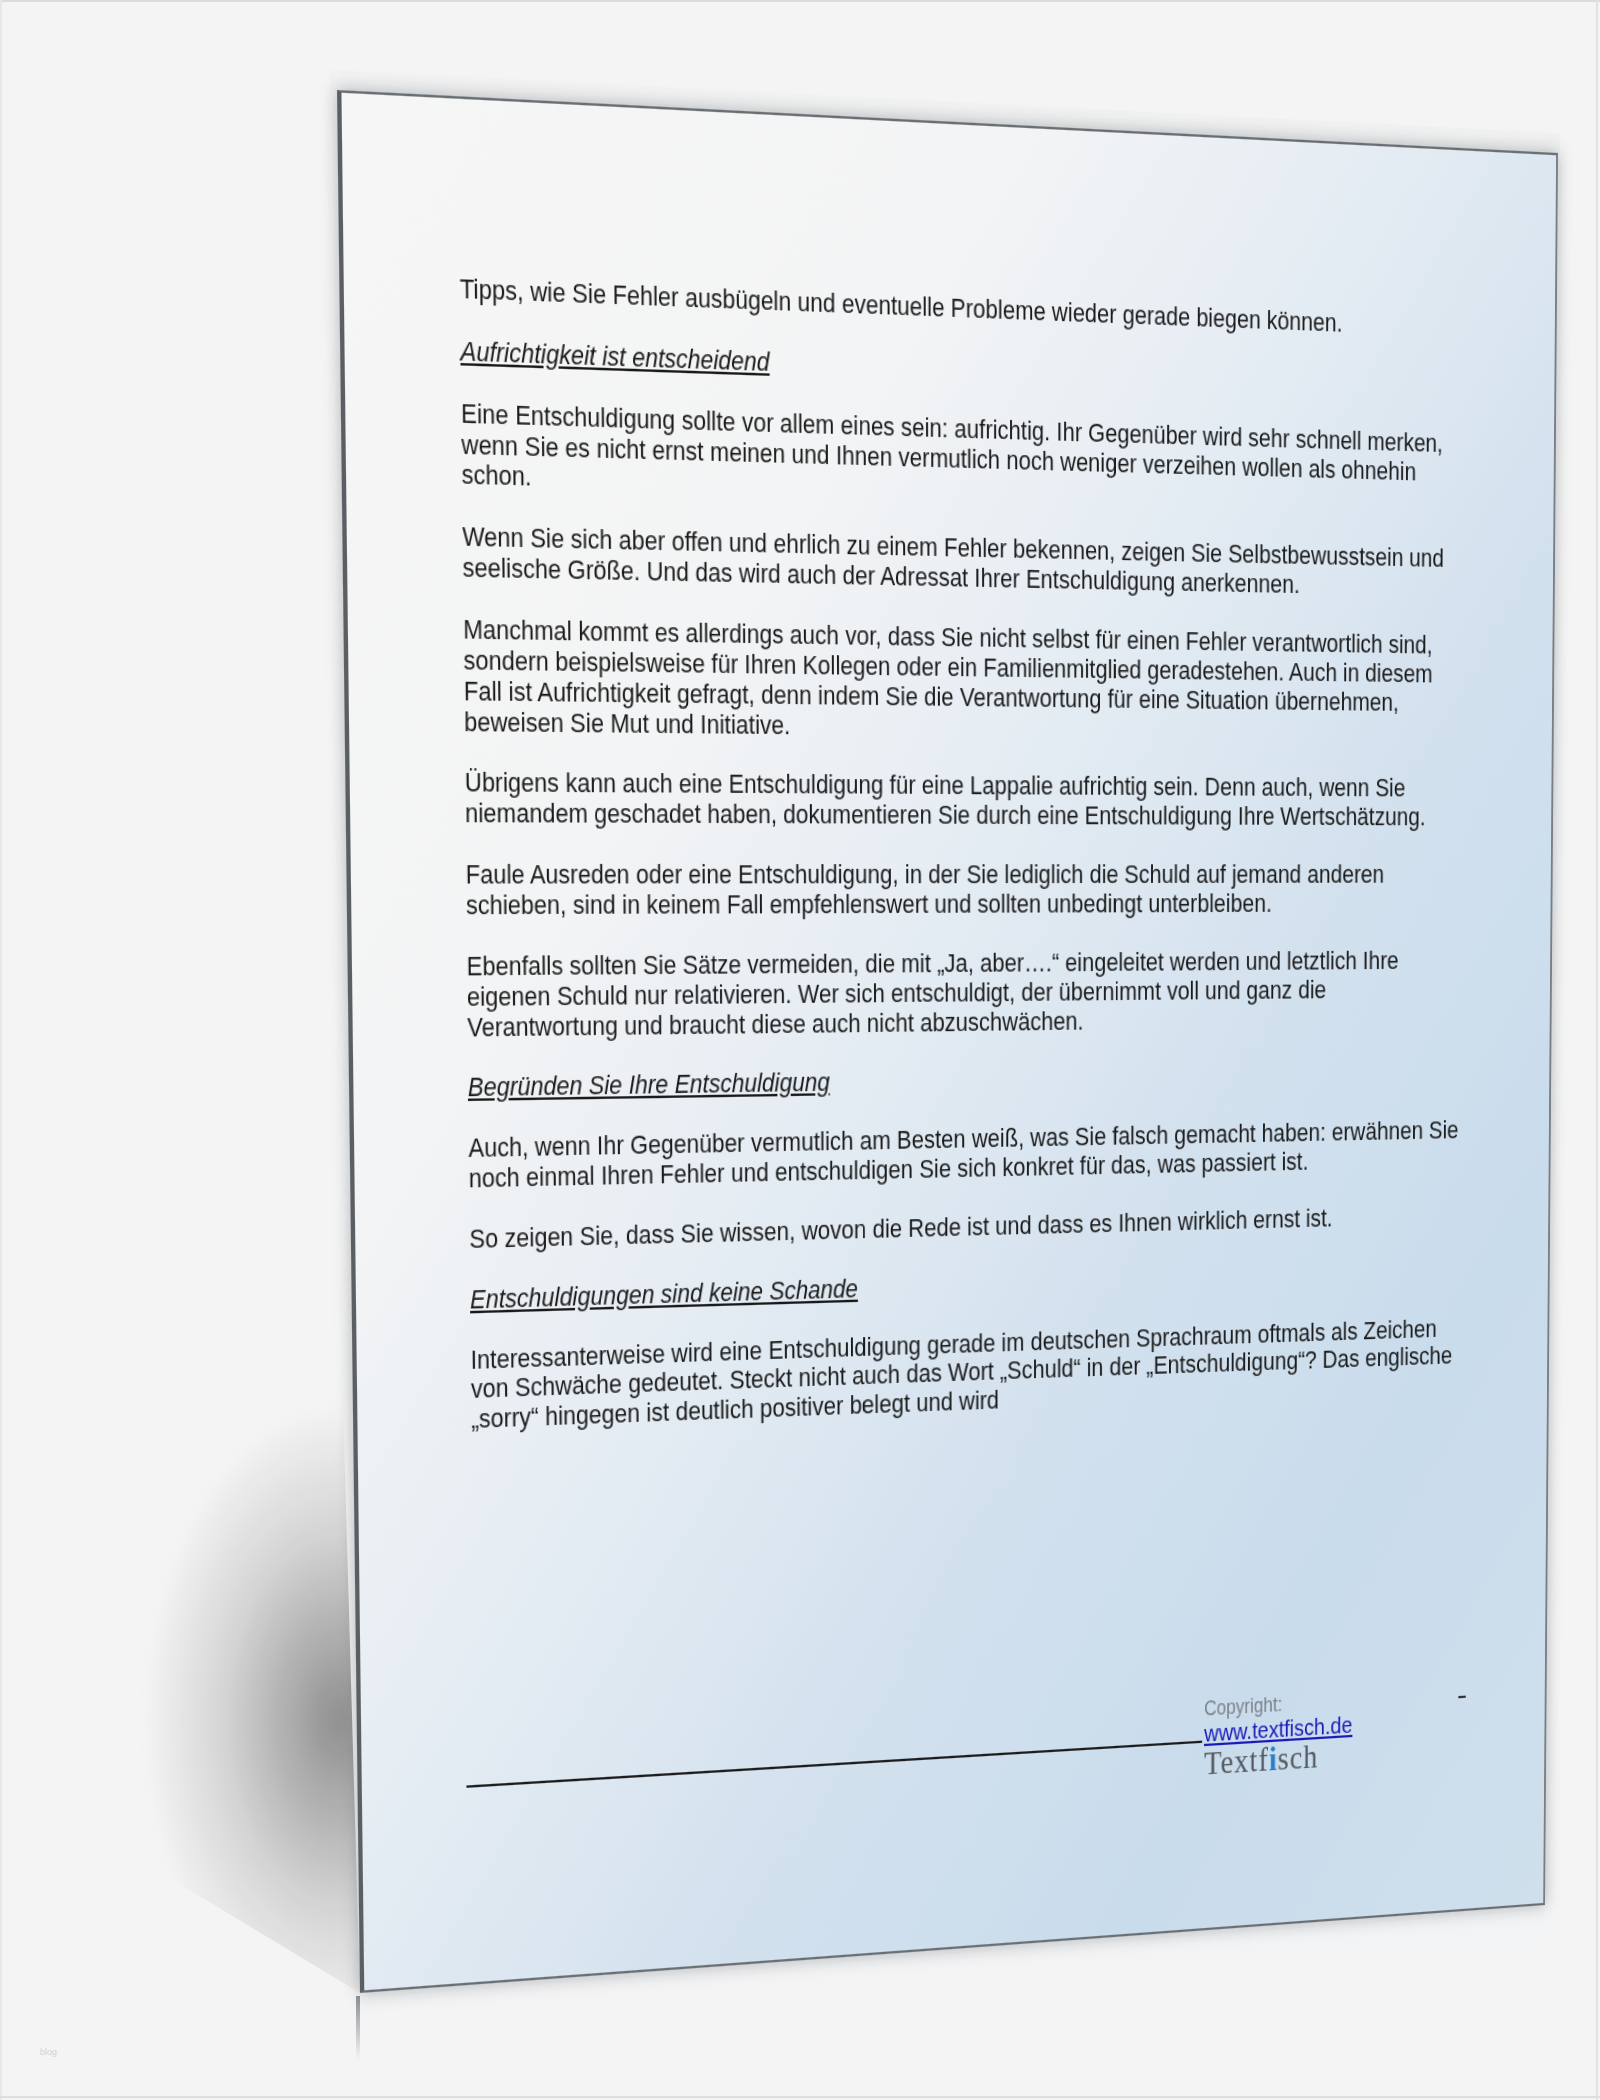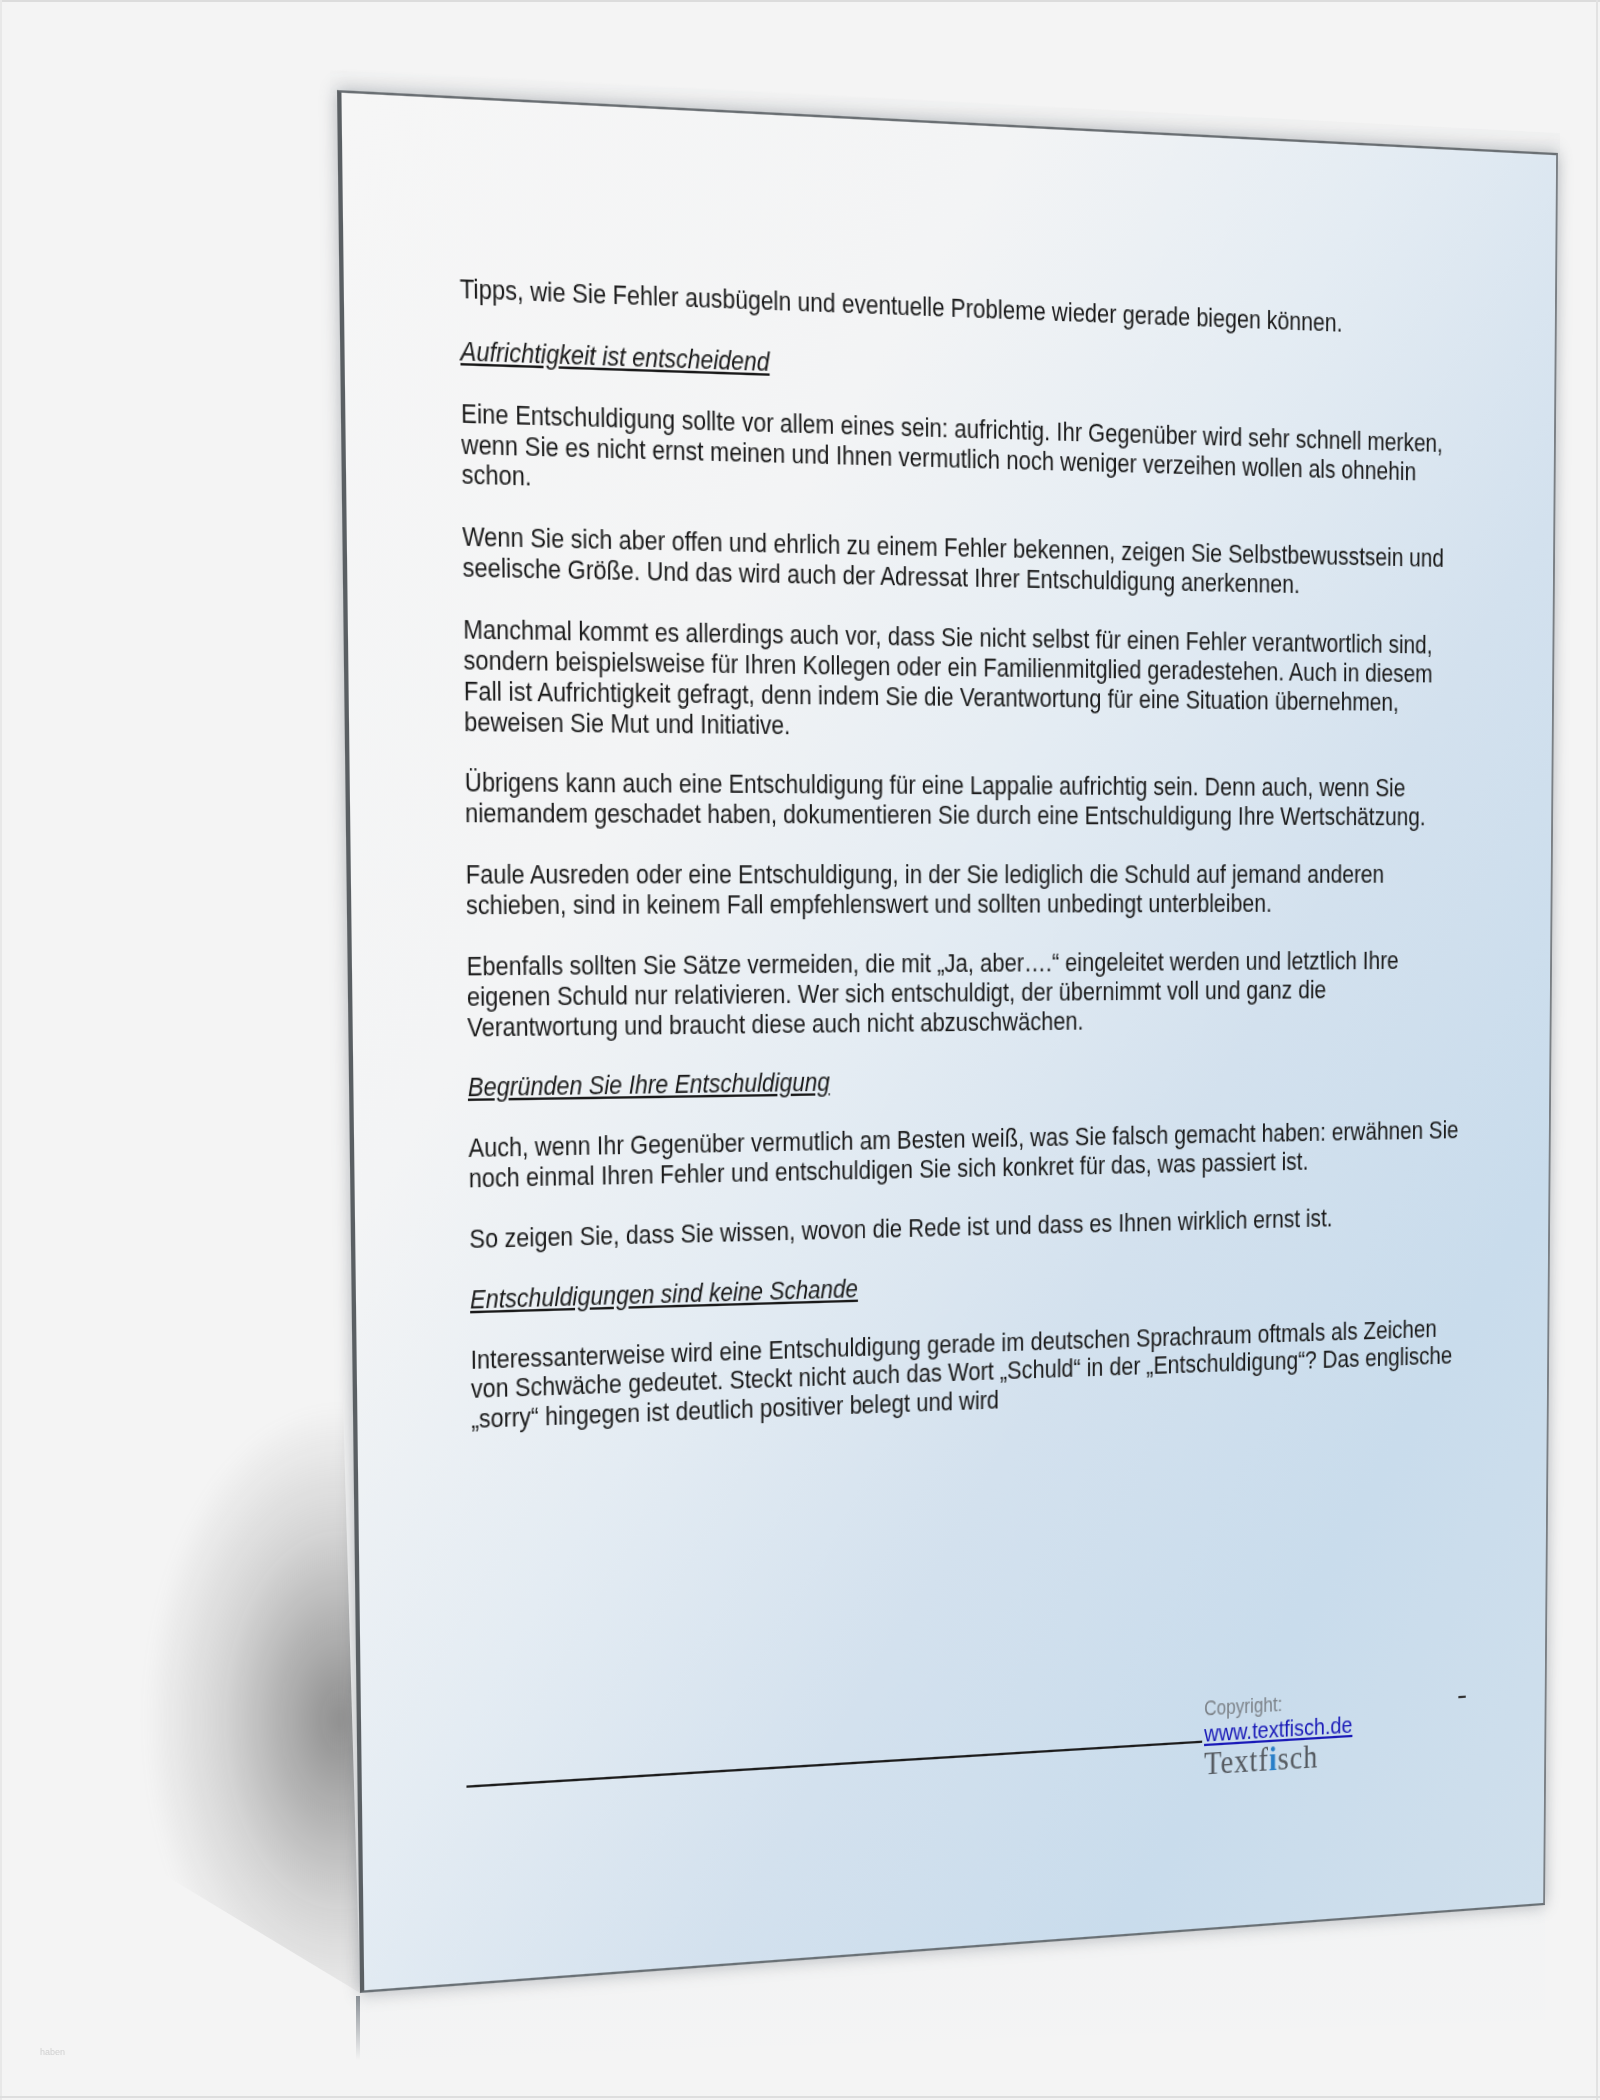--- a/index.html
+++ b/index.html
@@ -109,13 +109,13 @@
   <div class="footer-block">
     <div class="copyright-label">Copyright:</div>
     <a class="copyright-link">www.textfisch.de</a>
     <div class="brand-logo">
       <span>Textf</span><span class="fish">i</span><span>sch</span>
     </div>
   </div>
   <div class="footer-dash"></div>
 </div>
 
-<div class="watermark">haben</div>
+<div class="watermark">blog</div>
 
 </body></html>

